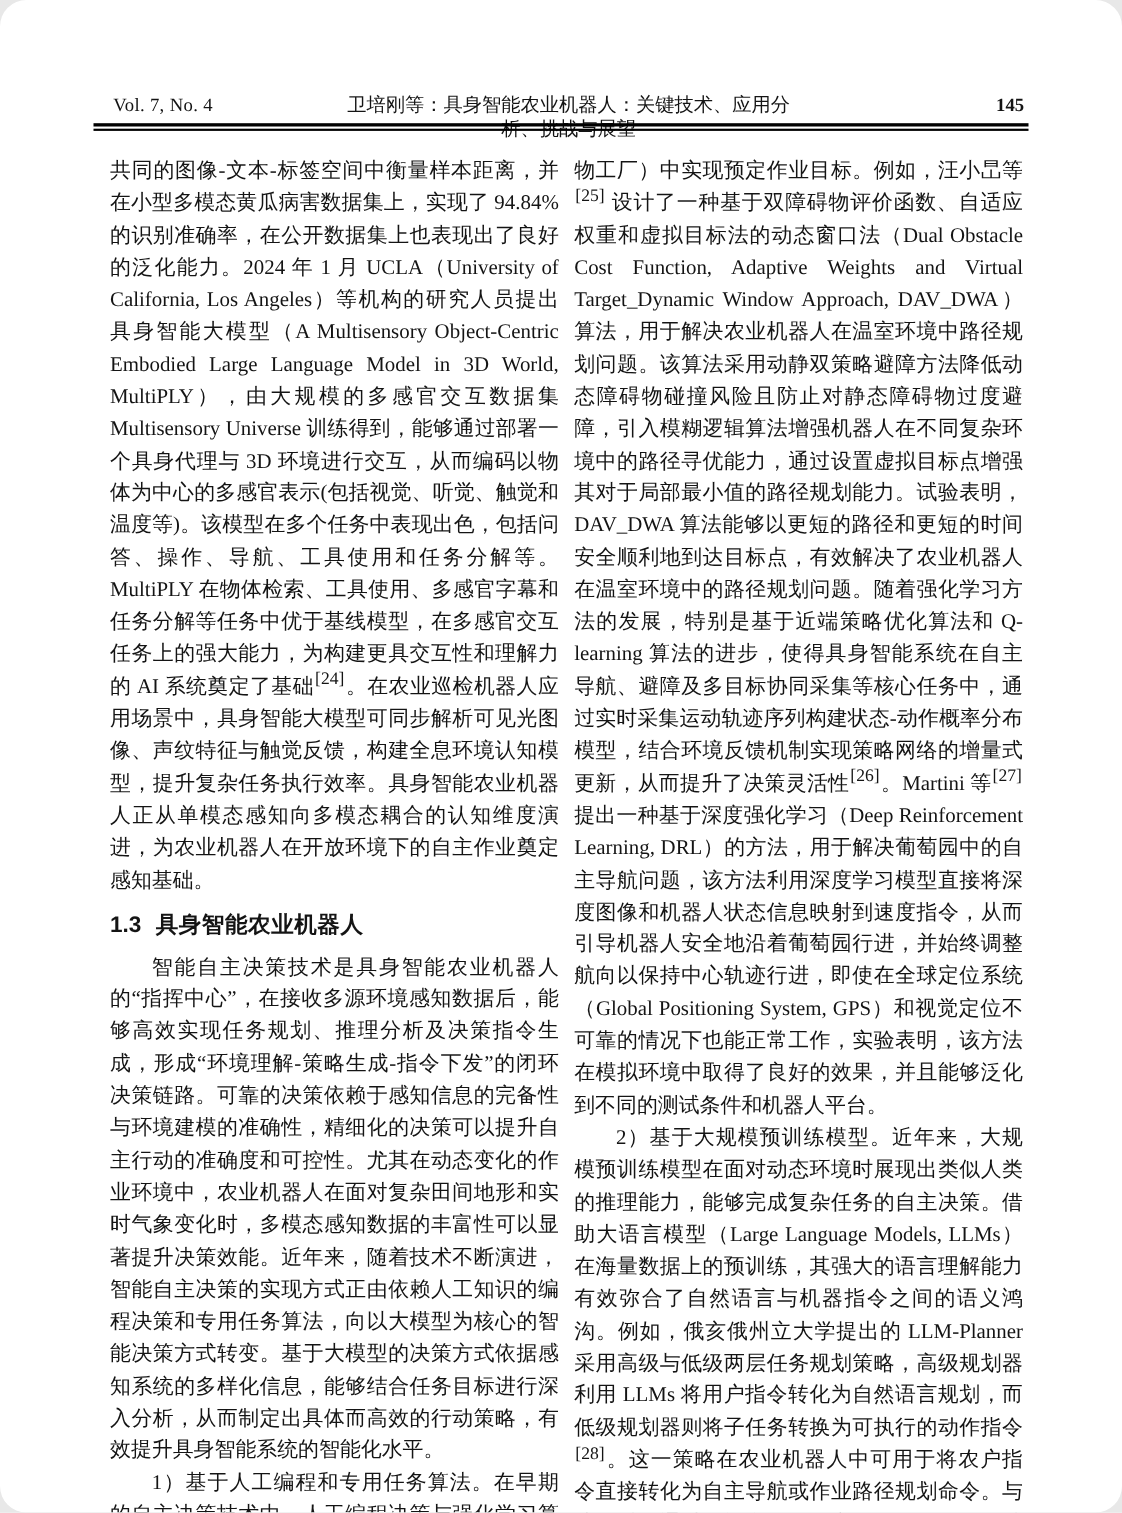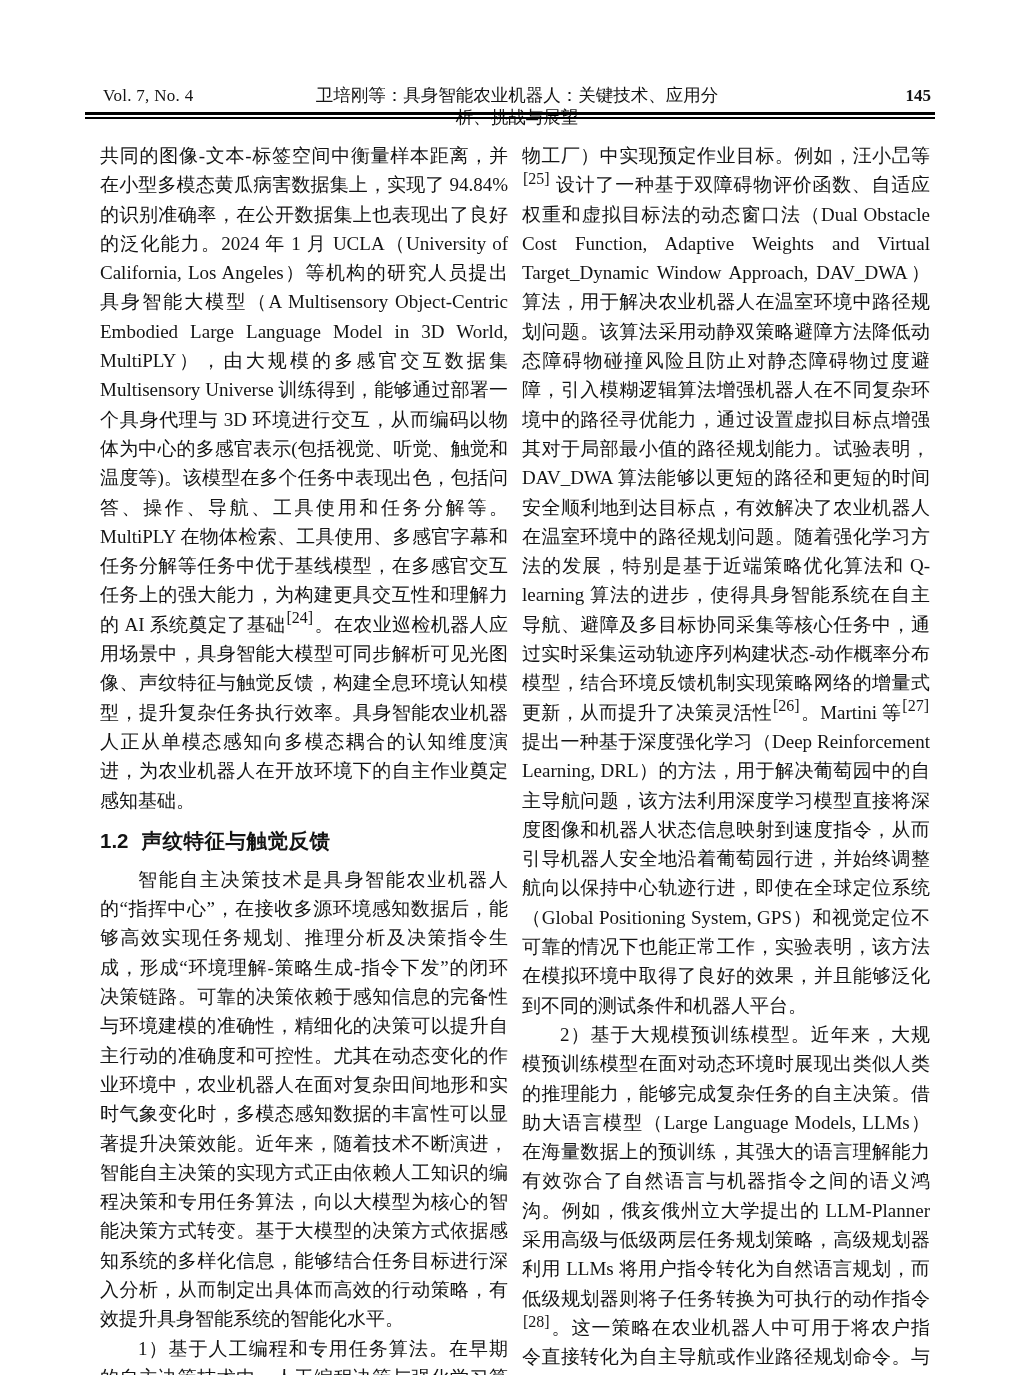--- a/index.html
+++ b/index.html
@@ -6,20 +6,21 @@
   .page {
     position: relative;
     width: 1020px;
     height: 1375px;
     margin: 0 auto;
     background: #ffffff;
     color: #141414;
     font-family: "Liberation Serif", "DejaVu Serif", serif;
     overflow: hidden;
     box-sizing: border-box;
+    border-radius: 24px;
   }
   .header {
     position: absolute;
     top: 84px;
     left: 85px;
     right: 85px;
     display: flex;
     align-items: baseline;
     font-size: 17px;
     line-height: 22px;
@@ -89,21 +90,21 @@
     <div class="rule-thick"></div>
     <div class="rule-gap"></div>
     <div class="rule-thin"></div>
   </div>
 
   <div class="content">
 
     <div class="col">
       <p class="body-p">共同的图像-文本-标签空间中衡量样本距离，并在小型多模态黄瓜病害数据集上，实现了 94.84% 的识别准确率，在公开数据集上也表现出了良好的泛化能力。2024 年 1 月 UCLA（University of California, Los Angeles）等机构的研究人员提出具身智能大模型（A Multisensory Object-Centric Embodied Large Language Model in 3D World, MultiPLY），由大规模的多感官交互数据集 Multisensory Universe 训练得到，能够通过部署一个具身代理与 3D 环境进行交互，从而编码以物体为中心的多感官表示(包括视觉、听觉、触觉和温度等)。该模型在多个任务中表现出色，包括问答、操作、导航、工具使用和任务分解等。MultiPLY 在物体检索、工具使用、多感官字幕和任务分解等任务中优于基线模型，在多感官交互任务上的强大能力，为构建更具交互性和理解力的 AI 系统奠定了基础<sup class="ref">[24]</sup>。在农业巡检机器人应用场景中，具身智能大模型可同步解析可见光图像、声纹特征与触觉反馈，构建全息环境认知模型，提升复杂任务执行效率。具身智能农业机器人正从单模态感知向多模态耦合的认知维度演进，为农业机器人在开放环境下的自主作业奠定感知基础。</p>
       <h2 class="sec-heading">
-        <span class="sec-num">1.2</span><span>声纹特征与触觉反馈</span>
+        <span class="sec-num">1.3</span><span>具身智能农业机器人</span>
       </h2>
       <p class="body-p indent">智能自主决策技术是具身智能农业机器人的“指挥中心”，在接收多源环境感知数据后，能够高效实现任务规划、推理分析及决策指令生成，形成“环境理解-策略生成-指令下发”的闭环决策链路。可靠的决策依赖于感知信息的完备性与环境建模的准确性，精细化的决策可以提升自主行动的准确度和可控性。尤其在动态变化的作业环境中，农业机器人在面对复杂田间地形和实时气象变化时，多模态感知数据的丰富性可以显著提升决策效能。近年来，随着技术不断演进，智能自主决策的实现方式正由依赖人工知识的编程决策和专用任务算法，向以大模型为核心的智能决策方式转变。基于大模型的决策方式依据感知系统的多样化信息，能够结合任务目标进行深入分析，从而制定出具体而高效的行动策略，有效提升具身智能系统的智能化水平。</p>
       <p class="body-p indent">1）基于人工编程和专用任务算法。在早期的自主决策技术中，人工编程决策与强化学习算法在环境状态变化可控的条件下已能较好地完成简单任务决策。基于确定性算法的任务规划与脚本化行为控制，可在环境扰动可控的封闭场景（如现代化植</p>
     </div>
 
     <div class="col">
       <p class="body-p">物工厂）中实现预定作业目标。例如，汪小旵等<sup class="ref">[25]</sup> 设计了一种基于双障碍物评价函数、自适应权重和虚拟目标法的动态窗口法（Dual Obstacle Cost Function, Adaptive Weights and Virtual Target_Dynamic Window Approach, DAV_DWA）算法，用于解决农业机器人在温室环境中路径规划问题。该算法采用动静双策略避障方法降低动态障碍物碰撞风险且防止对静态障碍物过度避障，引入模糊逻辑算法增强机器人在不同复杂环境中的路径寻优能力，通过设置虚拟目标点增强其对于局部最小值的路径规划能力。试验表明，DAV_DWA 算法能够以更短的路径和更短的时间安全顺利地到达目标点，有效解决了农业机器人在温室环境中的路径规划问题。随着强化学习方法的发展，特别是基于近端策略优化算法和 Q-learning 算法的进步，使得具身智能系统在自主导航、避障及多目标协同采集等核心任务中，通过实时采集运动轨迹序列构建状态-动作概率分布模型，结合环境反馈机制实现策略网络的增量式更新，从而提升了决策灵活性<sup class="ref">[26]</sup>。Martini 等<sup class="ref">[27]</sup> 提出一种基于深度强化学习（Deep Reinforcement Learning, DRL）的方法，用于解决葡萄园中的自主导航问题，该方法利用深度学习模型直接将深度图像和机器人状态信息映射到速度指令，从而引导机器人安全地沿着葡萄园行进，并始终调整航向以保持中心轨迹行进，即使在全球定位系统（Global Positioning System, GPS）和视觉定位不可靠的情况下也能正常工作，实验表明，该方法在模拟环境中取得了良好的效果，并且能够泛化到不同的测试条件和机器人平台。</p>
       <p class="body-p indent">2）基于大规模预训练模型。近年来，大规模预训练模型在面对动态环境时展现出类似人类的推理能力，能够完成复杂任务的自主决策。借助大语言模型（Large Language Models, LLMs）在海量数据上的预训练，其强大的语言理解能力有效弥合了自然语言与机器指令之间的语义鸿沟。例如，俄亥俄州立大学提出的 LLM-Planner 采用高级与低级两层任务规划策略，高级规划器利用 LLMs 将用户指令转化为自然语言规划，而低级规划器则将子任务转换为可执行的动作指令<sup class="ref">[28]</sup>。这一策略在农业机器人中可用于将农户指令直接转化为自主导航或作业路径规划命令。与此同时，通过将视觉检测、实体物理属性等辅助信息与 LLMs 相结合，模型得以实时调整规划以适应实际环境的复杂性。Wang 等 基于 LLMs 提出了 VisionLLM，用于解决以视</p>
     </div>
 

